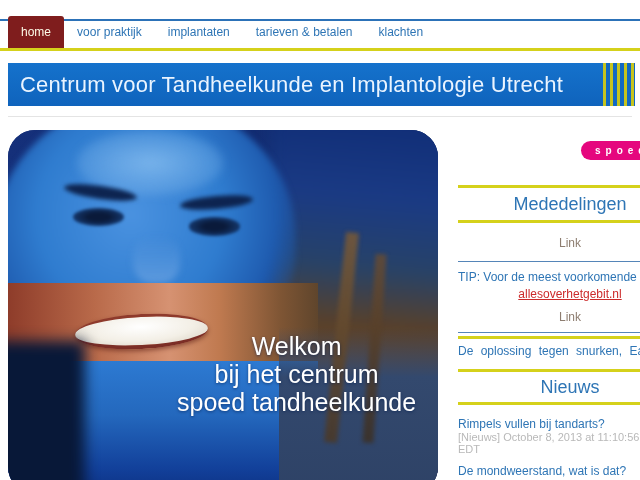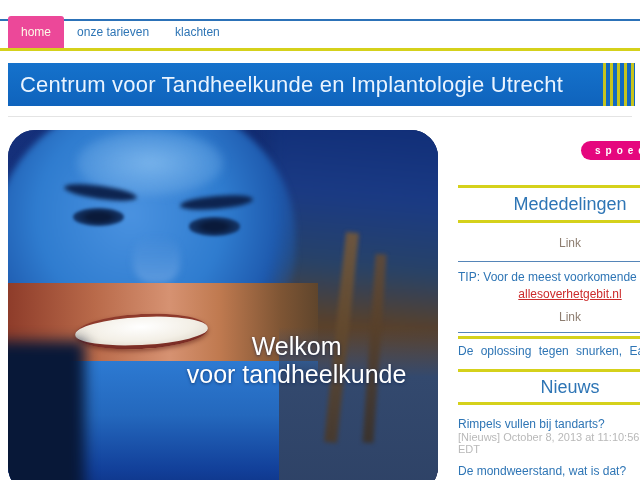--- a/index.html
+++ b/index.html
@@ -3,21 +3,21 @@
 <meta charset="utf-8">
 <style>
   * { margin:0; padding:0; box-sizing:border-box; }
   html,body { width:640px; height:480px; overflow:hidden; background:#ffffff;
     font-family:"Liberation Sans", sans-serif; }
 
   
   #topline { position:absolute; top:19px; left:0; width:640px; height:2px; background:#2c72b8; z-index:1; }
   #nav { position:absolute; top:16px; left:8px; display:flex; white-space:nowrap; z-index:2; }
   .tab { height:35px; line-height:33px; padding:0 13px; font-size:12px; color:#2e75b5; cursor:pointer; }
-  .tab.active { background:#ec4899; color:#fdfbe8; border-radius:3px 3px 0 0; }
+  .tab.active { background:#7f1d1d; color:#fdfbe8; border-radius:3px 3px 0 0; }
   #nav-underline { position:absolute; top:48px; left:0; width:640px; height:3px; background:#d5d11b; z-index:3; }
 
   
   #banner { position:absolute; top:63px; left:8px; width:627px; height:43px;
     background:linear-gradient(180deg,#1572cc 0%, #0f63bc 100%); overflow:hidden; }
   #banner-title { position:absolute; left:12px; top:0; height:43px; line-height:43px;
     font-size:22px; color:#eaf4ff; letter-spacing:0.2px;text-align:right; }
   #banner-stripes { position:absolute; right:0; top:0; width:32px; height:43px;
     background:repeating-linear-gradient(90deg,#c6c41e 0 3px,#1169c4 3px 7px); }
 
@@ -79,21 +79,23 @@
   .sb-snurken { font-size:12px; color:#2e75b5; white-space:nowrap; word-spacing:4px; cursor:pointer; }
   .news-title { font-size:12px; color:#2e75b5; cursor:pointer; }
   .news-meta { font-size:11px; color:#b9b9b9; }
 </style>
 </head>
 <body>
 
 <div id="topline"></div>
 <div id="nav">
   <div class="tab active">home</div>
-  <div class="tab">onze tarieven</div>
+  <div class="tab">voor praktijk</div>
+  <div class="tab">implantaten</div>
+  <div class="tab">tarieven &amp; betalen</div>
   <div class="tab">klachten</div>
 
 </div>
 <div id="nav-underline"></div>
 
 <div id="banner">
   <div id="banner-title">Centrum voor Tandheelkunde en Implantologie Utrecht</div>
   <div id="banner-stripes"></div>
 </div>
 
@@ -113,21 +115,22 @@
   <div class="h-nose"></div>
   <div class="h-warm"></div>
   <div class="h-smile"></div>
   <div class="h-chin"></div>
   <div class="h-hair-bl"></div>
   <div class="h-br-gray"></div>
   <div class="h-strand1"></div>
   <div class="h-strand2"></div>
   <div class="h-text">
     <div>Welkom</div>
-    <div>voor tandheelkunde</div>
+    <div>bij het centrum</div>
+    <div>spoed tandheelkunde</div>
   </div>
 </div>
 
 <div id="sidebar">
   <div class="hr-y"></div>
   <div class="sb-h" style="margin-top:4px;">Mededelingen</div>
   <div class="hr-y" style="margin-top:3px;"></div>
   <div class="sb-link" style="margin-top:13px;">Link</div>
   <div class="hr-b" style="margin-top:11px;"></div>
   <div class="sb-tip" style="margin-top:8px;">TIP: Voor de meest voorkomende vragen over u</div>

